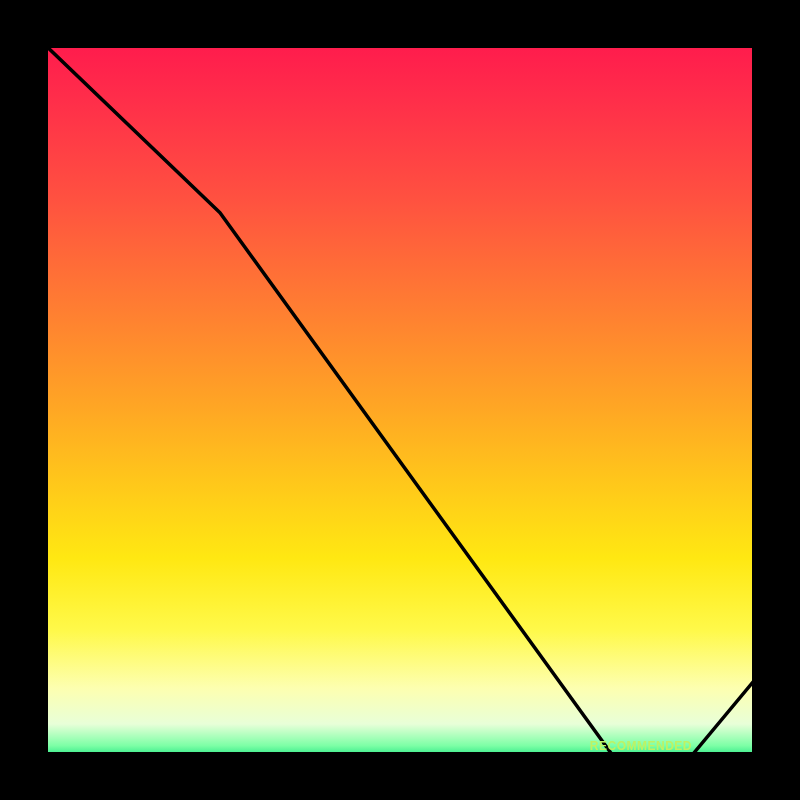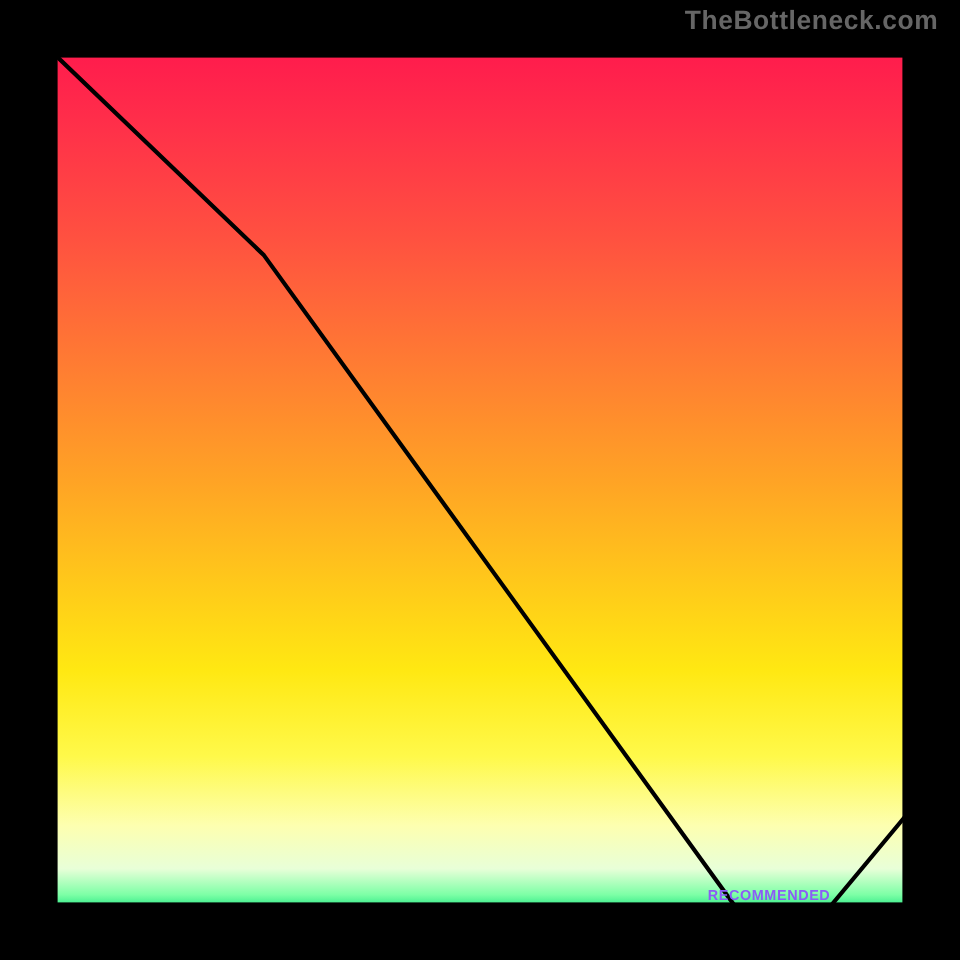--- a/index.html
+++ b/index.html
@@ -65,33 +65,32 @@
   .curve {
     position: absolute;
     left: 40px;
     top: 40px;
     width: 720px;
     height: 720px;
     pointer-events: none;
   }
   .annot {
     position: absolute;
-    color: #8b5cf6;
+    color: #bef264;
     font-size: 12px;
     font-weight: 700;
     letter-spacing: 0.5px;
     user-select: none;
   }
 </style>
 </head>
 <body>
 
 <div class="stage">
 
-  <div class="watermark">TheBottleneck.com</div>
 
   <div class="plot"></div>
 
   <svg class="curve" viewBox="0 0 720 720" preserveAspectRatio="none">
     <path id="curve-path" d="M0.0 0.0 L180.0 172.8 L576.0 720.0 L648.0 720.0 L720.0 633.6" fill="none" stroke="#000" stroke-width="3.5" stroke-linejoin="round" stroke-linecap="round"></path>
   </svg>
 
   <div class="frame"></div>
 
   <div id="annot" class="annot" style="left: 589.8px; top: 738.8px;">RECOMMENDED</div>

